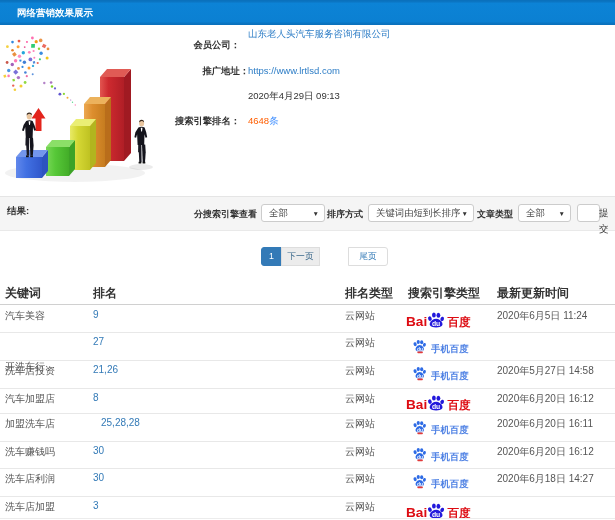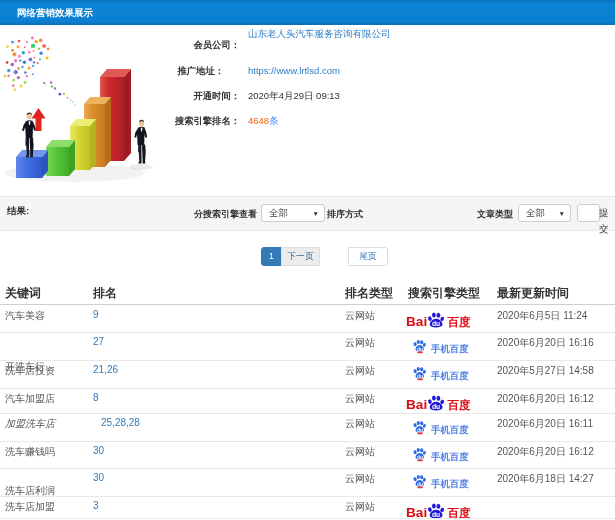--- a/index.html
+++ b/index.html
@@ -31,22 +31,21 @@
 .cell { position:absolute; font-size:10px; color:#555; white-space:nowrap; }
 .rank { color:#337ab7; }
 .logo { position:absolute; left:406px; }
 </style>
 </head>
 <body>
 <div class="page">
   <div class="topbar">网络营销效果展示</div>
 
   <div class="lbl" style="left:70px;top:39px;">会员公司：</div>
-  <div class="lbl" style="left:54px;top:65px;">推广地址：</div>
-  <div class="lbl" style="left:70px;top:90px;">开通时间：</div>
+  <div class="lbl" style="left:79px;top:65px;">推广地址：</div>
   <div class="lbl" style="left:70px;top:115px;">搜索引擎排名：</div>
   <div class="val blue" style="top:28px;">山东老人头汽车服务咨询有限公司</div>
   <div class="val blue" style="top:65px;">https://www.lrtlsd.com</div>
   <div class="val" style="top:90px;">2020年4月29日 09:13</div>
   <div class="val" style="top:115px;"><span style="color:#ff5e00;">4648</span><span style="color:#3b8cff;">条</span></div>
 
   <svg style="position:absolute;left:0;top:30px;" width="160" height="160" viewBox="0 0 160 160">
     <defs>
         <linearGradient id="gr" x1="0" y1="0" x2="1" y2="0">
           <stop offset="0" stop-color="#e25550"></stop>
@@ -170,20 +169,21 @@
       <circle cx="70.7" cy="70.0" r="0.6" fill="#9b59b6" opacity="0.91"></circle>
       <circle cx="72.5" cy="72.2" r="0.7" fill="#2ecc71" opacity="0.78"></circle>
       <circle cx="75.3" cy="75.0" r="0.7" fill="#ff6fb0" opacity="0.84"></circle>
   </svg>
 
   <div class="panel"></div>
   <div class="rlabel">结果:</div>
   <div class="flabel" style="left:194px;">分搜索引擎查看</div>
   <div class="sel" style="left:261px;width:64px;">全部<span class="arr">▼</span></div>
   <div class="flabel" style="left:327px;">排序方式</div>
+  <div class="sel" style="left:368px;width:106px;">关键词由短到长排序<span class="arr">▼</span></div>
   <div class="flabel" style="left:477px;">文章类型</div>
   <div class="sel" style="left:518px;width:53px;">全部<span class="arr">▼</span></div>
   <div class="btn" style="left:577px;width:16px;padding-left:21px;">提交</div>
 
   <div class="pager">
     <div class="pg pg1">1</div>
     <div class="pg pg2">下一页</div>
     <div class="pg pg3">尾页</div>
   </div>
 
@@ -219,21 +219,20 @@
         <ellipse cx="2.6" cy="5.4" rx="1.9" ry="2.4" transform="rotate(-18 2.6 5.4)"></ellipse>
         <ellipse cx="6.4" cy="2.6" rx="1.9" ry="2.5"></ellipse>
         <ellipse cx="10.6" cy="2.9" rx="1.9" ry="2.5"></ellipse>
         <ellipse cx="13.9" cy="6.2" rx="1.8" ry="2.3" transform="rotate(18 13.9 6.2)"></ellipse>
         <path d="M8.2,6.2 q2.6,0 4.2,2.6 q1.6,2.4 0.6,4 q-1,1.6 -4.8,1.6 q-3.8,0 -4.8,-1.6 q-1,-1.6 0.6,-4 q1.6,-2.6 4.2,-2.6 z"></path>
       </g>
       <rect x="5.3" y="12.6" width="5.6" height="1.6" rx="0.8" fill="#e23a3a"></rect>
       <text x="8" y="12" font-size="4.8" font-weight="bold" fill="#fff" text-anchor="middle" font-family="Liberation Sans,sans-serif">du</text>
       <text x="19" y="12.6" font-size="9.4" font-weight="bold" fill="#4d80e4">手机百度</text>
     </svg>
-  <div class="cell" style="left:497px;top:336px;">2020年6月20日 16:16</div>
   <div class="hline" style="top:360px;"></div>
   <div class="cell" style="left:5px;top:364px;">洗车店投资</div>
   <div class="cell rank" style="left:93px;top:364px;">21,26</div>
   <div class="cell" style="left:345px;top:364px;">云网站</div>
   <svg class="logo" style="top:366px;left:412px;" width="60" height="17" viewBox="0 0 60 17">
       <g transform="translate(1,0.8) scale(0.82)" fill="#2e6be5">
         <ellipse cx="2.6" cy="5.4" rx="1.9" ry="2.4" transform="rotate(-18 2.6 5.4)"></ellipse>
         <ellipse cx="6.4" cy="2.6" rx="1.9" ry="2.5"></ellipse>
         <ellipse cx="10.6" cy="2.9" rx="1.9" ry="2.5"></ellipse>
         <ellipse cx="13.9" cy="6.2" rx="1.8" ry="2.3" transform="rotate(18 13.9 6.2)"></ellipse>
@@ -255,21 +254,21 @@
         <ellipse cx="6.4" cy="3.0" rx="1.9" ry="2.5"></ellipse>
         <ellipse cx="10.9" cy="3.2" rx="1.9" ry="2.5"></ellipse>
         <ellipse cx="14.7" cy="6.9" rx="1.75" ry="2.2" transform="rotate(20 14.7 6.9)"></ellipse>
         <path d="M8.6,6.8 C11.4,6.8 13.7,8.5 14.7,10.8 C15.7,13.2 14.4,15.4 8.6,15.4 C2.8,15.4 1.5,13.2 2.5,10.8 C3.5,8.5 5.8,6.8 8.6,6.8 Z"></path>
       </g>
       <text x="30.1" y="14" font-size="6.8" font-weight="bold" fill="#fff" text-anchor="middle" font-family="Liberation Sans,sans-serif">du</text>
       <text x="41.5" y="14" font-size="11.6" font-weight="bold" fill="#dd0b12">百度</text>
     </svg>
   <div class="cell" style="left:497px;top:392px;">2020年6月20日 16:12</div>
   <div class="hline" style="top:413px;"></div>
-  <div class="cell" style="left:5px;top:417px;font-style:italic;">加盟洗车店</div>
+  <div class="cell" style="left:5px;top:417px;">加盟洗车店</div>
   <div class="cell rank" style="left:101px;top:417px;">25,28,28</div>
   <div class="cell" style="left:345px;top:417px;">云网站</div>
   <svg class="logo" style="top:420px;left:412px;" width="60" height="17" viewBox="0 0 60 17">
       <g transform="translate(1,0.8) scale(0.82)" fill="#2e6be5">
         <ellipse cx="2.6" cy="5.4" rx="1.9" ry="2.4" transform="rotate(-18 2.6 5.4)"></ellipse>
         <ellipse cx="6.4" cy="2.6" rx="1.9" ry="2.5"></ellipse>
         <ellipse cx="10.6" cy="2.9" rx="1.9" ry="2.5"></ellipse>
         <ellipse cx="13.9" cy="6.2" rx="1.8" ry="2.3" transform="rotate(18 13.9 6.2)"></ellipse>
         <path d="M8.2,6.2 q2.6,0 4.2,2.6 q1.6,2.4 0.6,4 q-1,1.6 -4.8,1.6 q-3.8,0 -4.8,-1.6 q-1,-1.6 0.6,-4 q1.6,-2.6 4.2,-2.6 z"></path>
       </g>
@@ -289,21 +288,21 @@
         <ellipse cx="10.6" cy="2.9" rx="1.9" ry="2.5"></ellipse>
         <ellipse cx="13.9" cy="6.2" rx="1.8" ry="2.3" transform="rotate(18 13.9 6.2)"></ellipse>
         <path d="M8.2,6.2 q2.6,0 4.2,2.6 q1.6,2.4 0.6,4 q-1,1.6 -4.8,1.6 q-3.8,0 -4.8,-1.6 q-1,-1.6 0.6,-4 q1.6,-2.6 4.2,-2.6 z"></path>
       </g>
       <rect x="5.3" y="12.6" width="5.6" height="1.6" rx="0.8" fill="#e23a3a"></rect>
       <text x="8" y="12" font-size="4.8" font-weight="bold" fill="#fff" text-anchor="middle" font-family="Liberation Sans,sans-serif">du</text>
       <text x="19" y="12.6" font-size="9.4" font-weight="bold" fill="#4d80e4">手机百度</text>
     </svg>
   <div class="cell" style="left:497px;top:445px;">2020年6月20日 16:12</div>
   <div class="hline" style="top:468px;"></div>
-  <div class="cell" style="left:5px;top:484px;">洗车店利润</div>
+  <div class="cell" style="left:5px;top:472px;">洗车店利润</div>
   <div class="cell rank" style="left:93px;top:472px;">30</div>
   <div class="cell" style="left:345px;top:472px;">云网站</div>
   <svg class="logo" style="top:474px;left:412px;" width="60" height="17" viewBox="0 0 60 17">
       <g transform="translate(1,0.8) scale(0.82)" fill="#2e6be5">
         <ellipse cx="2.6" cy="5.4" rx="1.9" ry="2.4" transform="rotate(-18 2.6 5.4)"></ellipse>
         <ellipse cx="6.4" cy="2.6" rx="1.9" ry="2.5"></ellipse>
         <ellipse cx="10.6" cy="2.9" rx="1.9" ry="2.5"></ellipse>
         <ellipse cx="13.9" cy="6.2" rx="1.8" ry="2.3" transform="rotate(18 13.9 6.2)"></ellipse>
         <path d="M8.2,6.2 q2.6,0 4.2,2.6 q1.6,2.4 0.6,4 q-1,1.6 -4.8,1.6 q-3.8,0 -4.8,-1.6 q-1,-1.6 0.6,-4 q1.6,-2.6 4.2,-2.6 z"></path>
       </g>

